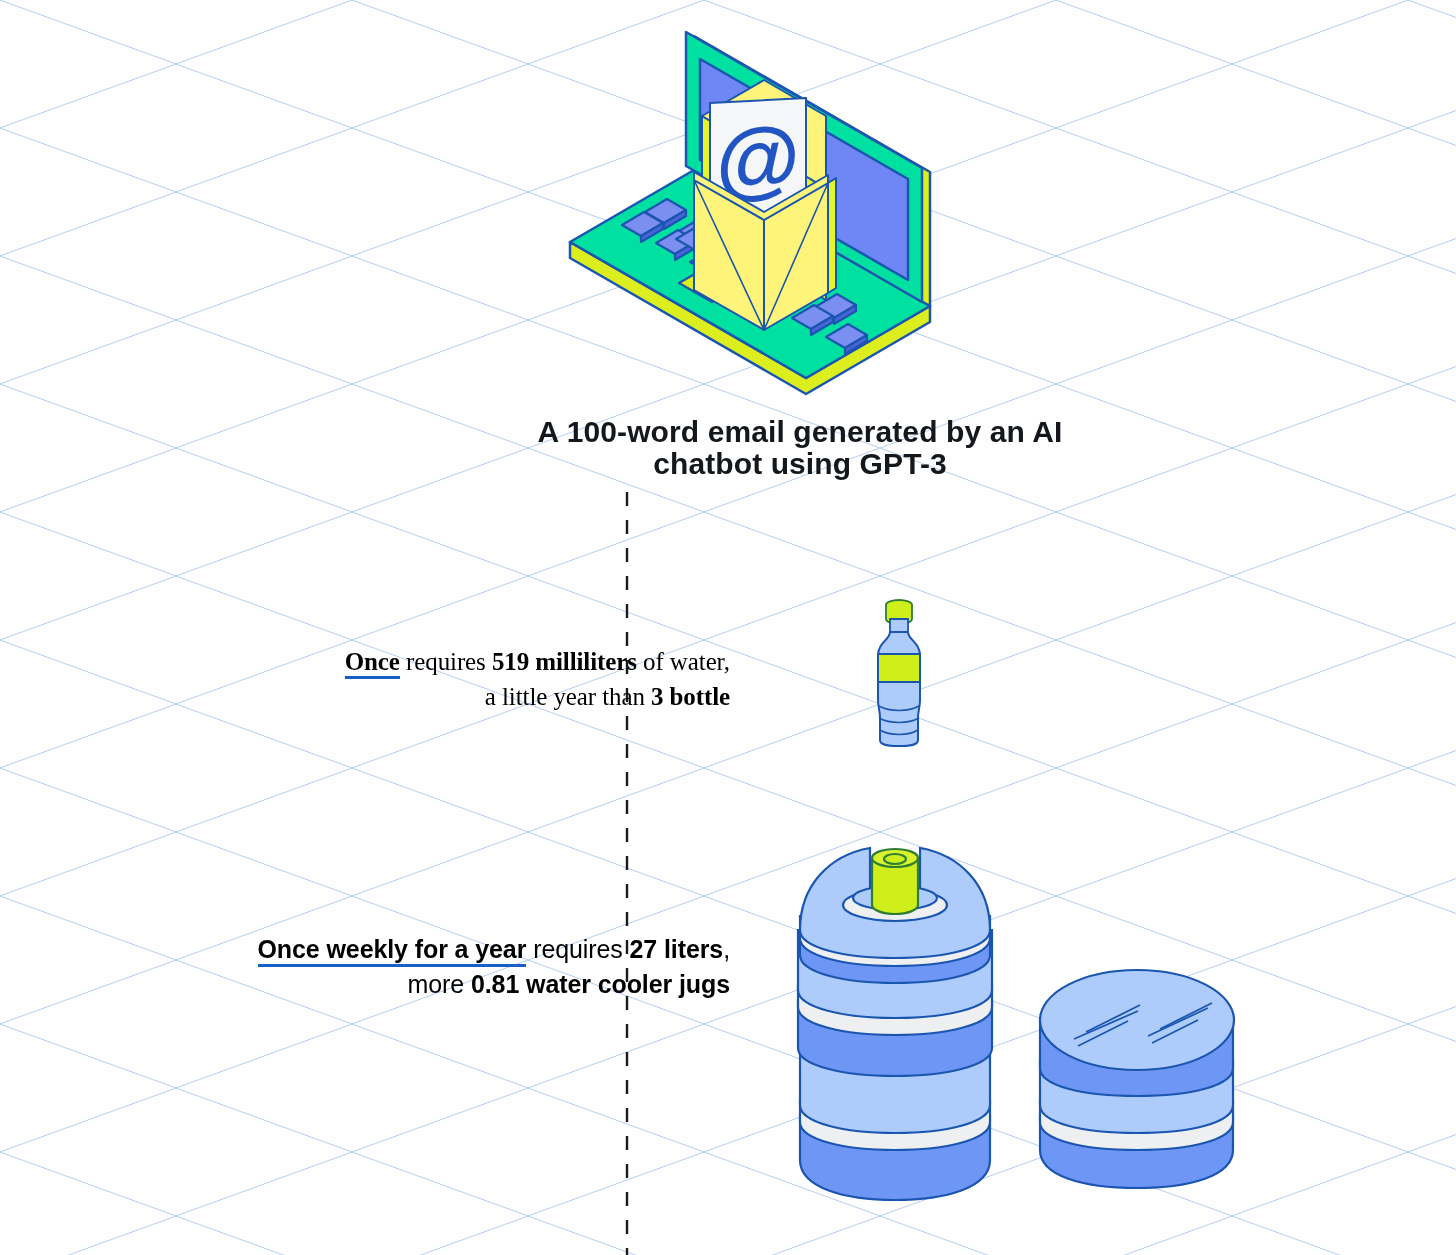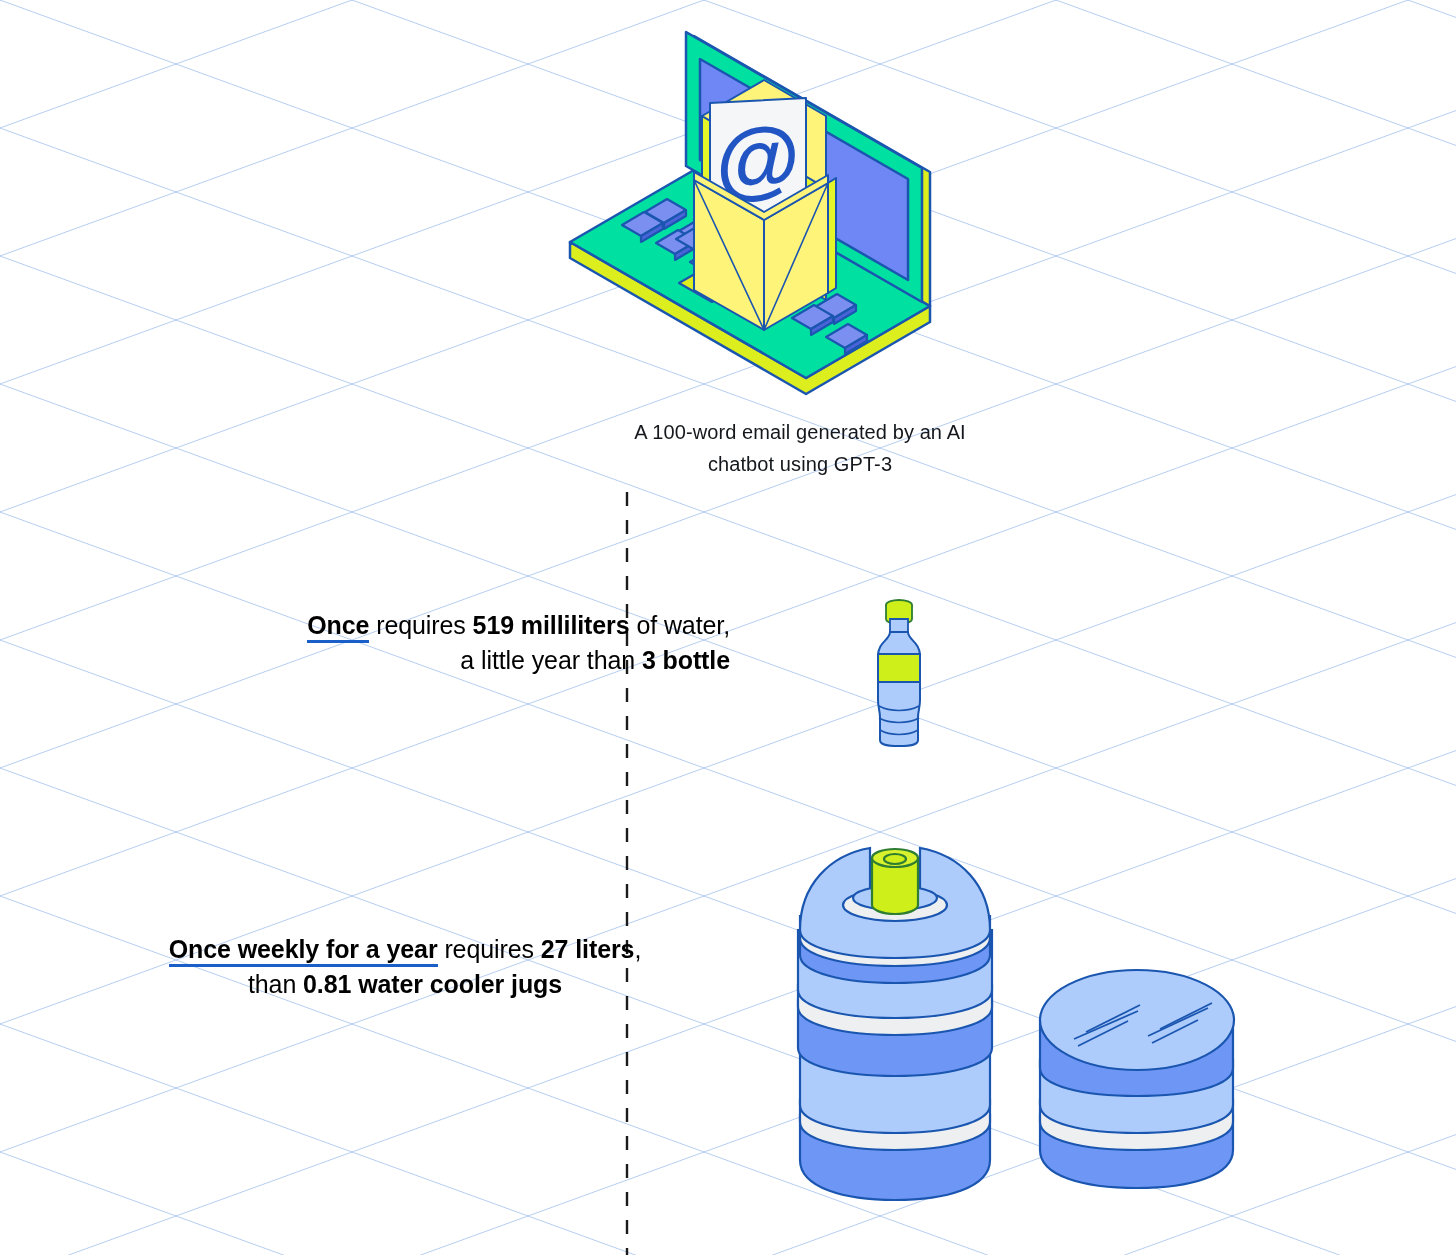--- a/index.html
+++ b/index.html
@@ -24,49 +24,49 @@
     width: 1456px;
     height: 1255px;
   }
   #grid-layer { z-index: 1; }
   #art-layer  { z-index: 2; }
   #text-layer { z-index: 3; }
 
   .caption {
     position: absolute;
     color: #14181c;
-    font-size: 20px;
+    font-size: 30px;
     line-height: 32px;
-    font-weight: 400;
+    font-weight: 700;
     letter-spacing: 0.1px;
   }
   #email-caption {
     left: 520px;
     top: 416px;
     width: 560px;
     text-align: center;
   }
   .stat {
     position: absolute;
     color: #000000;
     font-size: 25px;
     line-height: 35px;
     text-align: right;
     letter-spacing: -0.1px;
   }
   #stat-once {
     left: 130px;
-    top: 608px;
+    top: 644px;
     width: 600px;
+    font-family: Liberation Serif, serif;
   }
   #stat-weekly {
     left: 80px;
     top: 932px;
     width: 650px;
-    text-align: center;
   }
   .stat b { font-weight: 700; }
   .stat .lede {
     font-weight: 700;
     border-bottom: 3px solid #1A5FC8;
     padding-bottom: 1px;
   }
   .stat .line2 { display: block; }
 </style>
 </head>
@@ -250,17 +250,17 @@
       <span>chatbot using GPT-3</span>
     </div>
 
     <div class="stat" id="stat-once">
       <span class="lede">Once</span><span> requires </span><b>519 milliliters</b><span> of water,</span>
       <span class="line2"><span>a little year than </span><b>3 bottle</b></span>
     </div>
 
     <div class="stat" id="stat-weekly">
       <span class="lede">Once weekly for a year</span><span> requires </span><b>27 liters</b><span>,</span>
-      <span class="line2"><span>than </span><b>0.81 water cooler jugs</b></span>
+      <span class="line2"><span>more </span><b>0.81 water cooler jugs</b></span>
     </div>
 
   </div>
 </div>
 
 </body></html>

